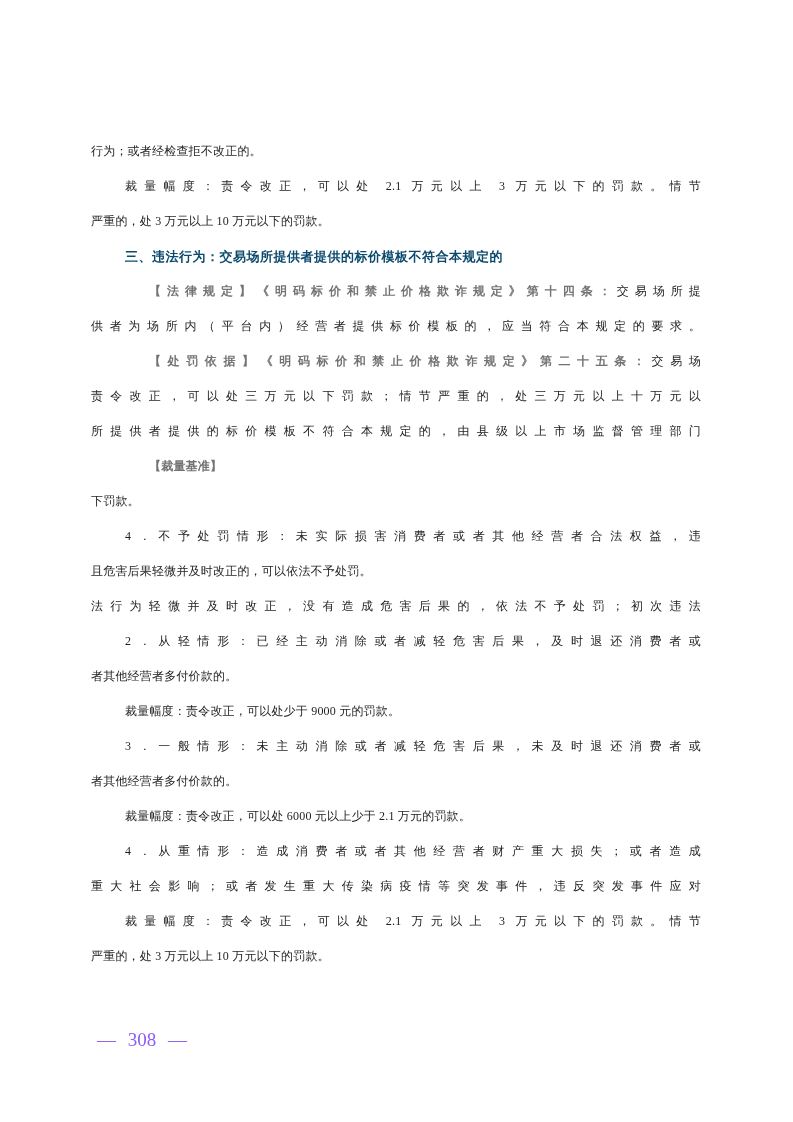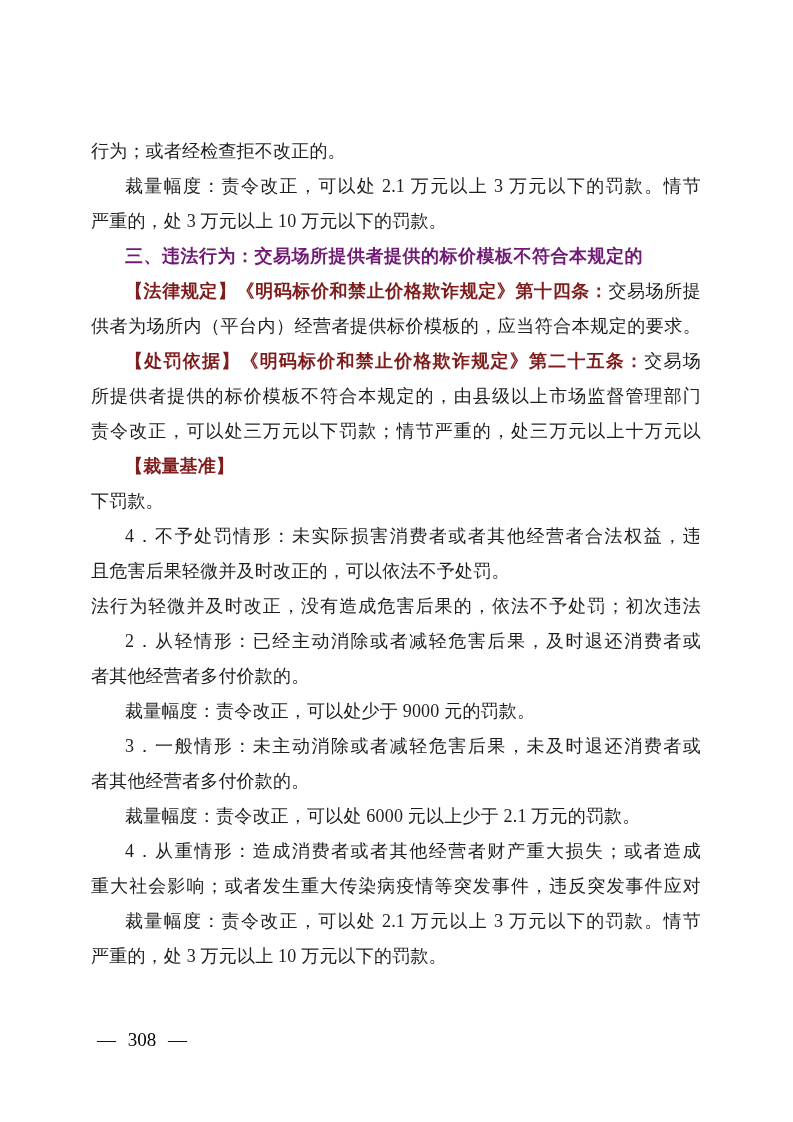--- a/index.html
+++ b/index.html
@@ -19,67 +19,68 @@
   }
   .text-block {
     position: absolute;
     left: 91px;
     top: 134px;
     width: 610px;
   }
   .line {
     height: 35px;
     line-height: 35px;
-    font-size: 18px;
+    font-size: 12px;
     white-space: normal;
     letter-spacing: 0.2px;
   }
   .line.indent {
     text-indent: 34px;
   }
   .line.justify {
     text-align: justify;
     text-align-last: justify;
   }
   .line .b {
     font-weight: 700;
-    color: #7f1d1d;
+    color: #737373;
+    margin-left: 24px;
   }
   .line.heading {
     font-family: "Liberation Sans", "DejaVu Sans", sans-serif;
     font-weight: 700;
-    font-size: 18px;
-    color: #701a75;
+    font-size: 13px;
+    color: #0c4a6e;
     letter-spacing: 0.5px;
   }
   .footer {
     position: absolute;
     left: 97px;
     top: 1026px;
     height: 28px;
     line-height: 28px;
     font-size: 19px;
-    color: #000000;
+    color: #8b5cf6;
     word-spacing: 7px;
   }
 </style>
 </head>
 <body>
 
 <div class="page">
   <div class="text-block">
       <div class="line"><span>行为；或者经检查拒不改正的。</span></div>
       <div class="line indent justify"><span>裁量幅度：责令改正，可以处 2.1 万元以上 3 万元以下的罚款。情节</span></div>
       <div class="line"><span>严重的，处 3 万元以上 10 万元以下的罚款。</span></div>
       <div class="line indent heading"><span>三、违法行为：交易场所提供者提供的标价模板不符合本规定的</span></div>
       <div class="line indent justify"><span class="b">【法律规定】《明码标价和禁止价格欺诈规定》第十四条：</span><span>交易场所提</span></div>
       <div class="line justify"><span>供者为场所内（平台内）经营者提供标价模板的，应当符合本规定的要求。</span></div>
       <div class="line indent justify"><span class="b">【处罚依据】《明码标价和禁止价格欺诈规定》第二十五条：</span><span>交易场</span></div>
+      <div class="line justify"><span>责令改正，可以处三万元以下罚款；情节严重的，处三万元以上十万元以</span></div>
       <div class="line justify"><span>所提供者提供的标价模板不符合本规定的，由县级以上市场监督管理部门</span></div>
-      <div class="line justify"><span>责令改正，可以处三万元以下罚款；情节严重的，处三万元以上十万元以</span></div>
       <div class="line indent"><span class="b">【裁量基准】</span></div>
       <div class="line"><span>下罚款。</span></div>
       <div class="line indent justify"><span>4．不予处罚情形：未实际损害消费者或者其他经营者合法权益，违</span></div>
       <div class="line"><span>且危害后果轻微并及时改正的，可以依法不予处罚。</span></div>
       <div class="line justify"><span>法行为轻微并及时改正，没有造成危害后果的，依法不予处罚；初次违法</span></div>
       <div class="line indent justify"><span>2．从轻情形：已经主动消除或者减轻危害后果，及时退还消费者或</span></div>
       <div class="line"><span>者其他经营者多付价款的。</span></div>
       <div class="line indent"><span>裁量幅度：责令改正，可以处少于 9000 元的罚款。</span></div>
       <div class="line indent justify"><span>3．一般情形：未主动消除或者减轻危害后果，未及时退还消费者或</span></div>
       <div class="line"><span>者其他经营者多付价款的。</span></div>

